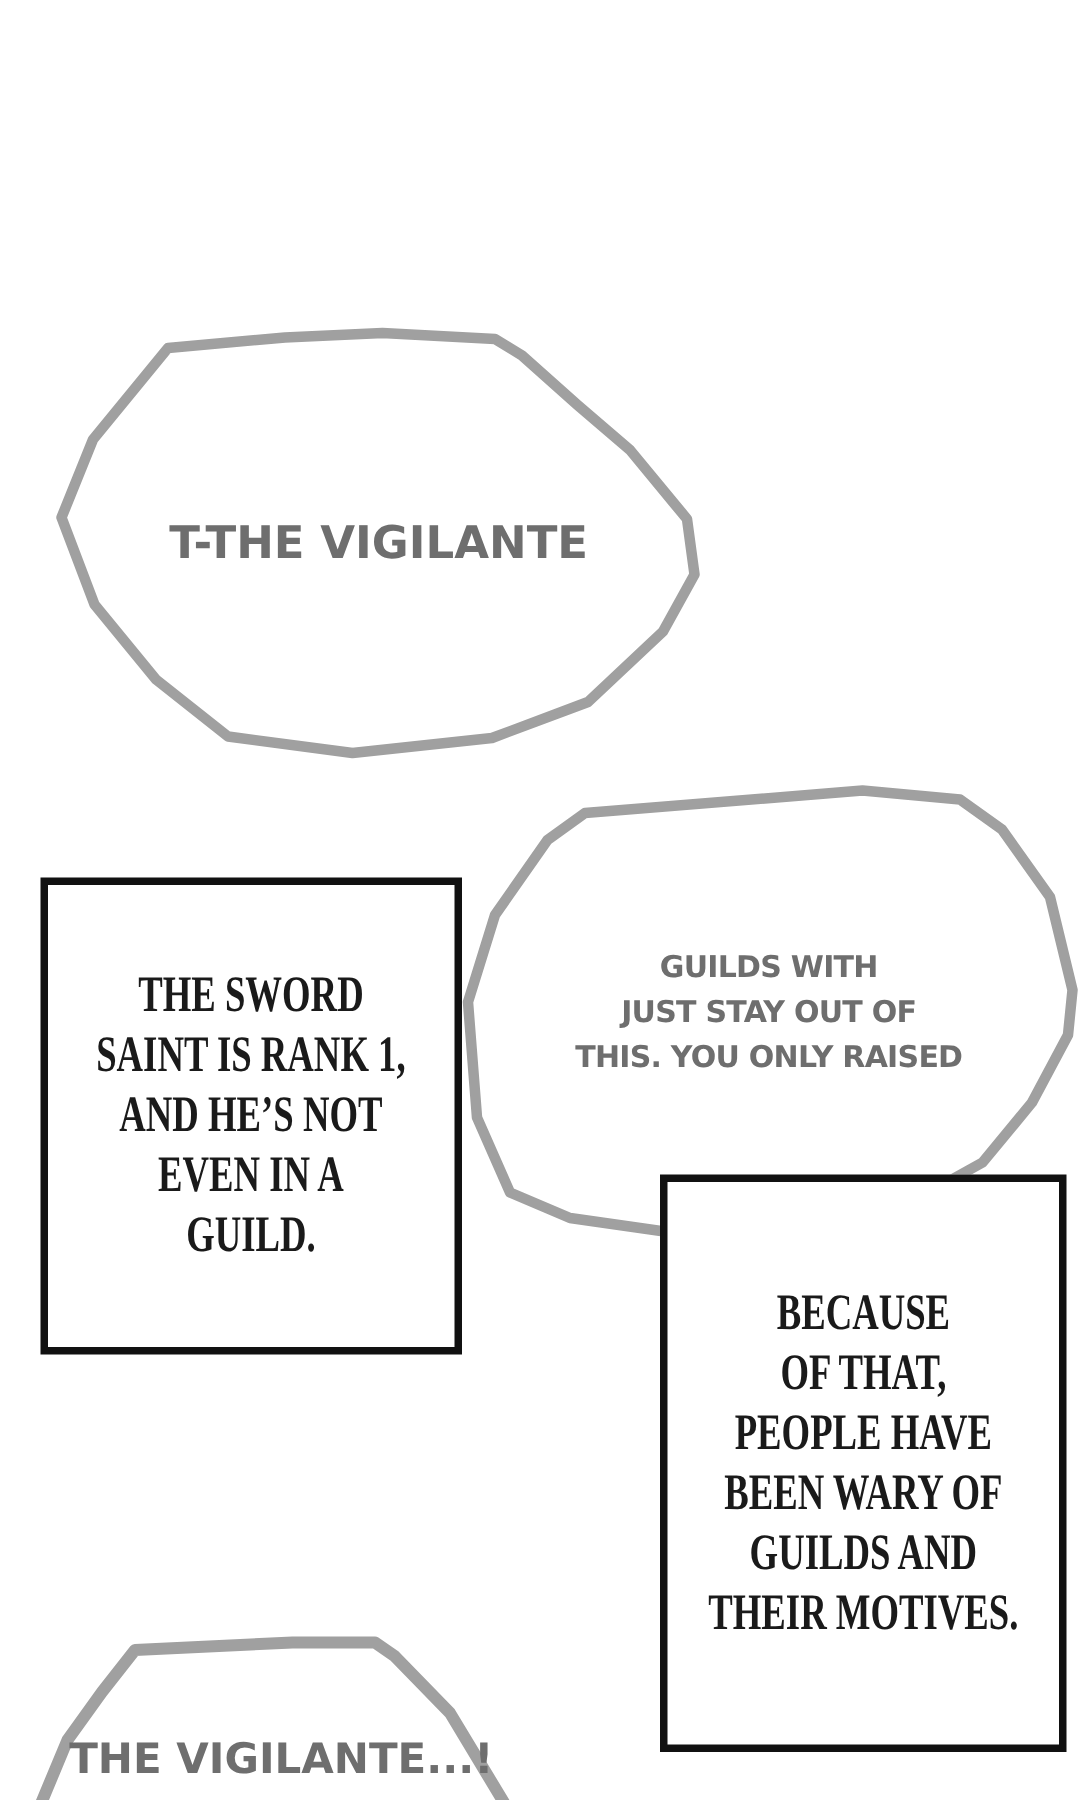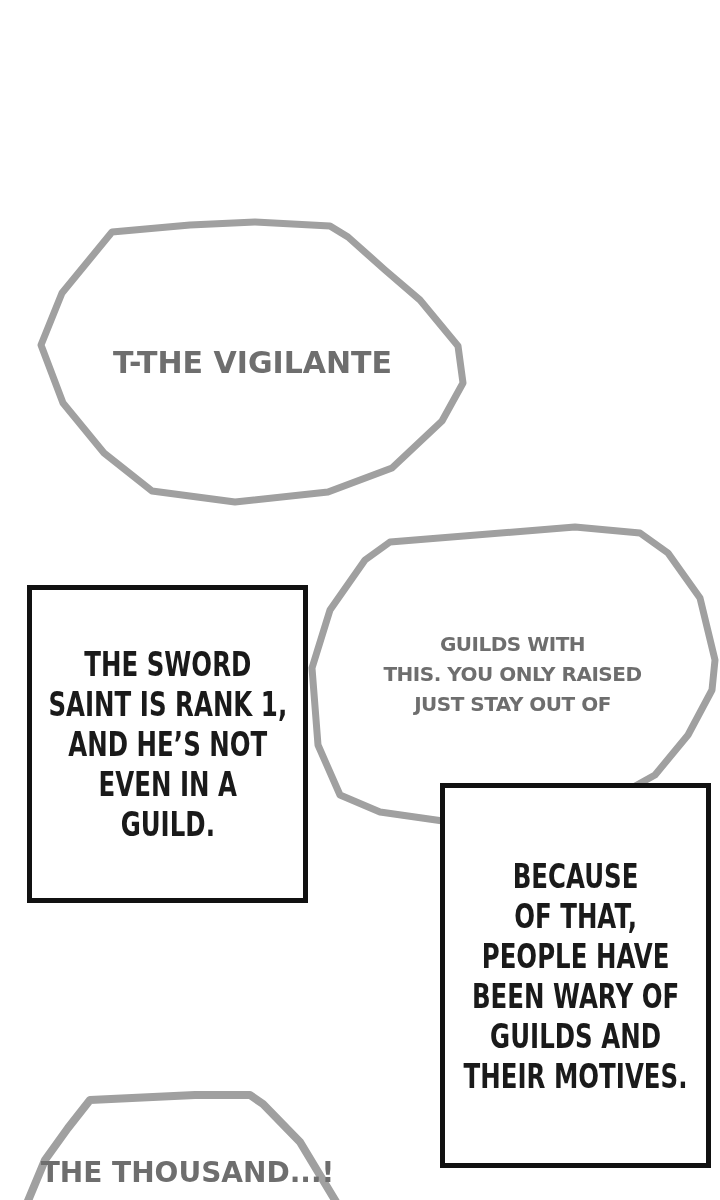--- a/index.html
+++ b/index.html
@@ -43,20 +43,21 @@
     line-height: 40px;
   }
   .narration-box {
     position: absolute;
     background: #ffffff;
     border: 5px solid var(--box-border, #111111);
     display: flex;
     align-items: center;
     justify-content: center;
     z-index: 2;
+    font-family: Liberation Serif, serif;
   }
   .box1 { left: 27px; top: 585px; width: 271px; height: 308px; }
   .box2 { left: 440px; top: 783px; width: 261px; height: 375px; }
   .box-text {
     text-align: center;
     font-weight: bold;
     color: var(--box-text, #1a1a1a);
     font-size: 34px;
     line-height: 40px;
     transform: scaleX(0.72);
@@ -76,22 +77,22 @@
       <div>T-THE VIGILANTE</div>
     </div>
   </div>
 
   <div class="bubble b2">
     <svg viewBox="0 0 415 312" width="415" height="312">
       <polygon stroke-width="7" points="85,24 270,9 335,15 363,35 395,80 410,142 407,172 383,217 350,257 305,282 235,300 145,304 75,294 35,277 13,227 7,150 25,92 60,42"></polygon>
     </svg>
     <div class="bubble-text">
       <div>GUILDS WITH</div>
+      <div>JUST STAY OUT OF</div>
       <div>THIS. YOU ONLY RAISED</div>
-      <div>JUST STAY OUT OF</div>
     </div>
   </div>
 
   <div class="narration-box box1">
     <div class="box-text">
       <div>THE SWORD</div>
       <div>SAINT IS RANK 1,</div>
       <div>AND HE’S NOT</div>
       <div>EVEN IN A</div>
       <div>GUILD.</div>
@@ -107,17 +108,17 @@
       <div>GUILDS AND</div>
       <div>THEIR MOTIVES.</div>
     </div>
   </div>
 
   <div class="bubble b3">
     <svg viewBox="0 0 345 130" width="345" height="130">
       <polygon stroke-width="8" points="75,15 180,10 235,10 248,19 285,57 332,135 5,135 30,75 53,43"></polygon>
     </svg>
     <div class="bubble-text">
-      <div>THE THOUSAND...!</div>
+      <div>THE VIGILANTE...!</div>
     </div>
   </div>
 
 </div>
 
 </body></html>

